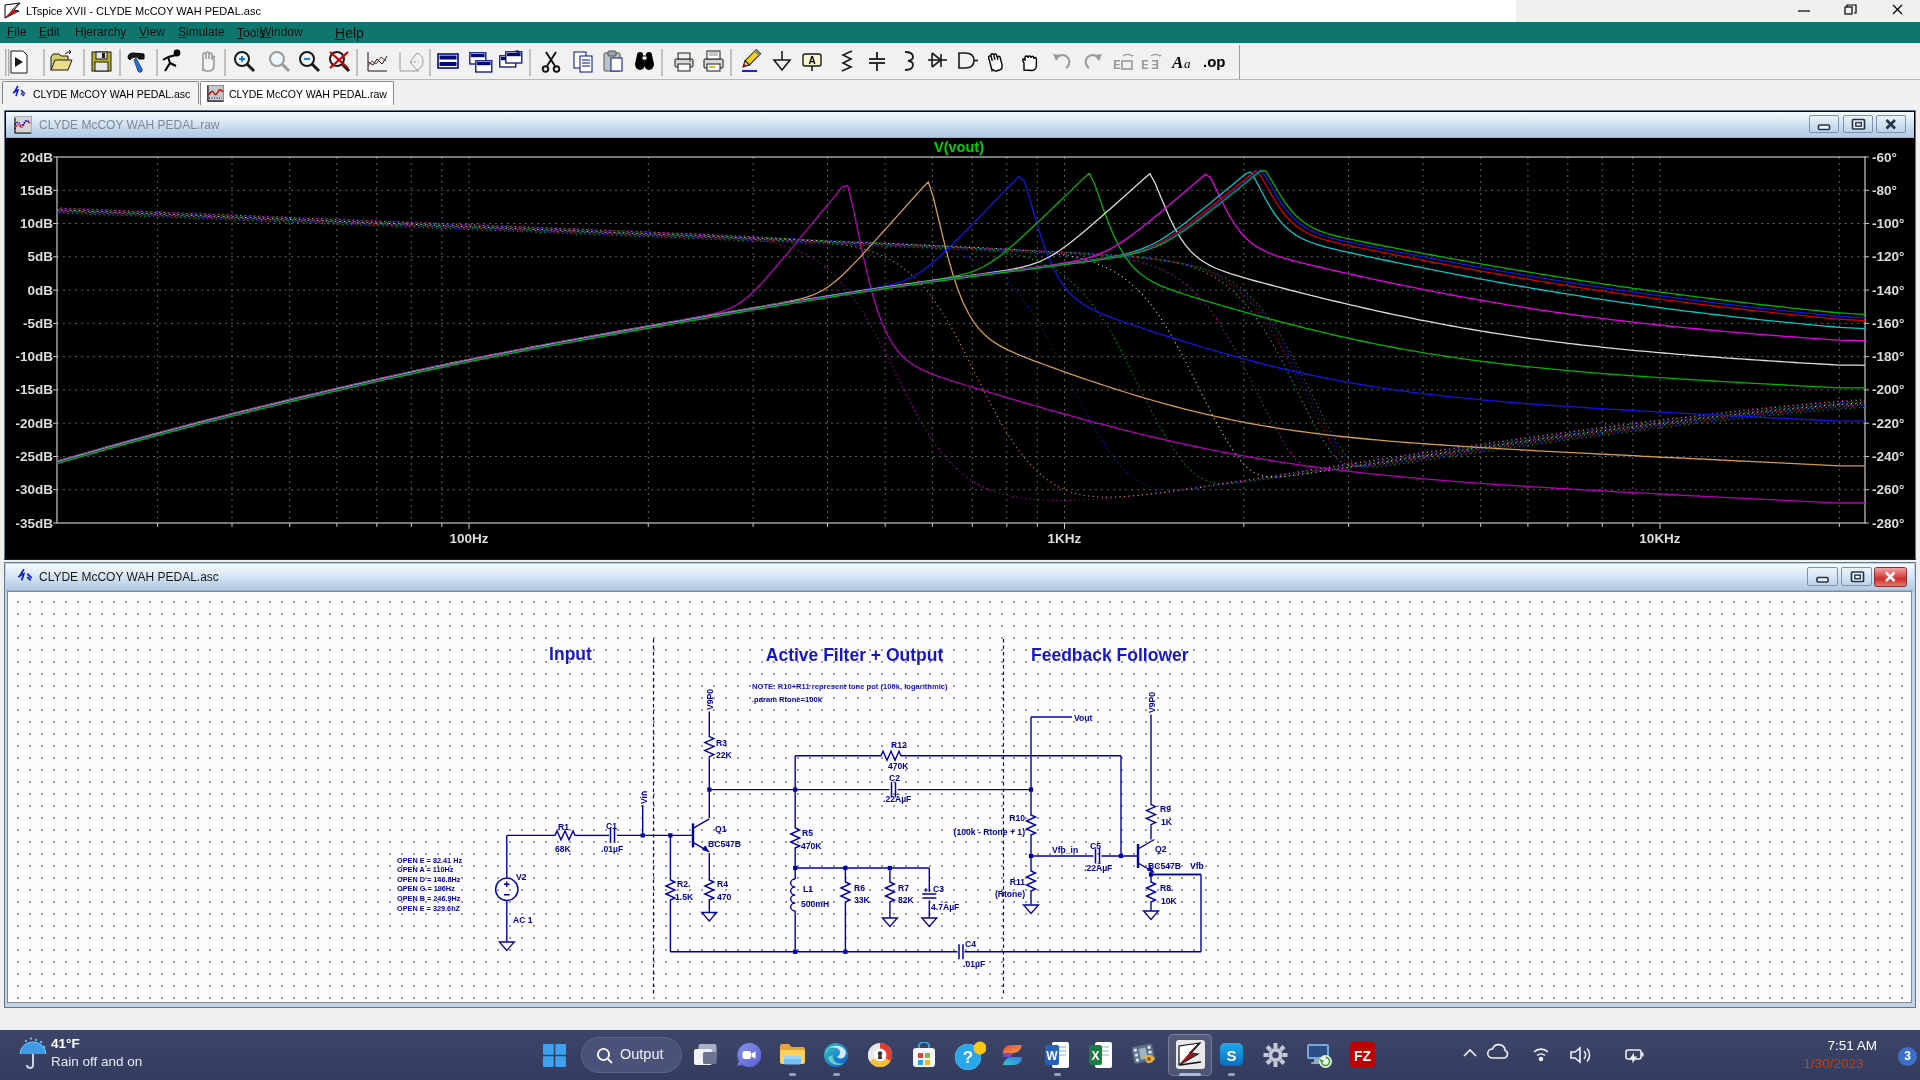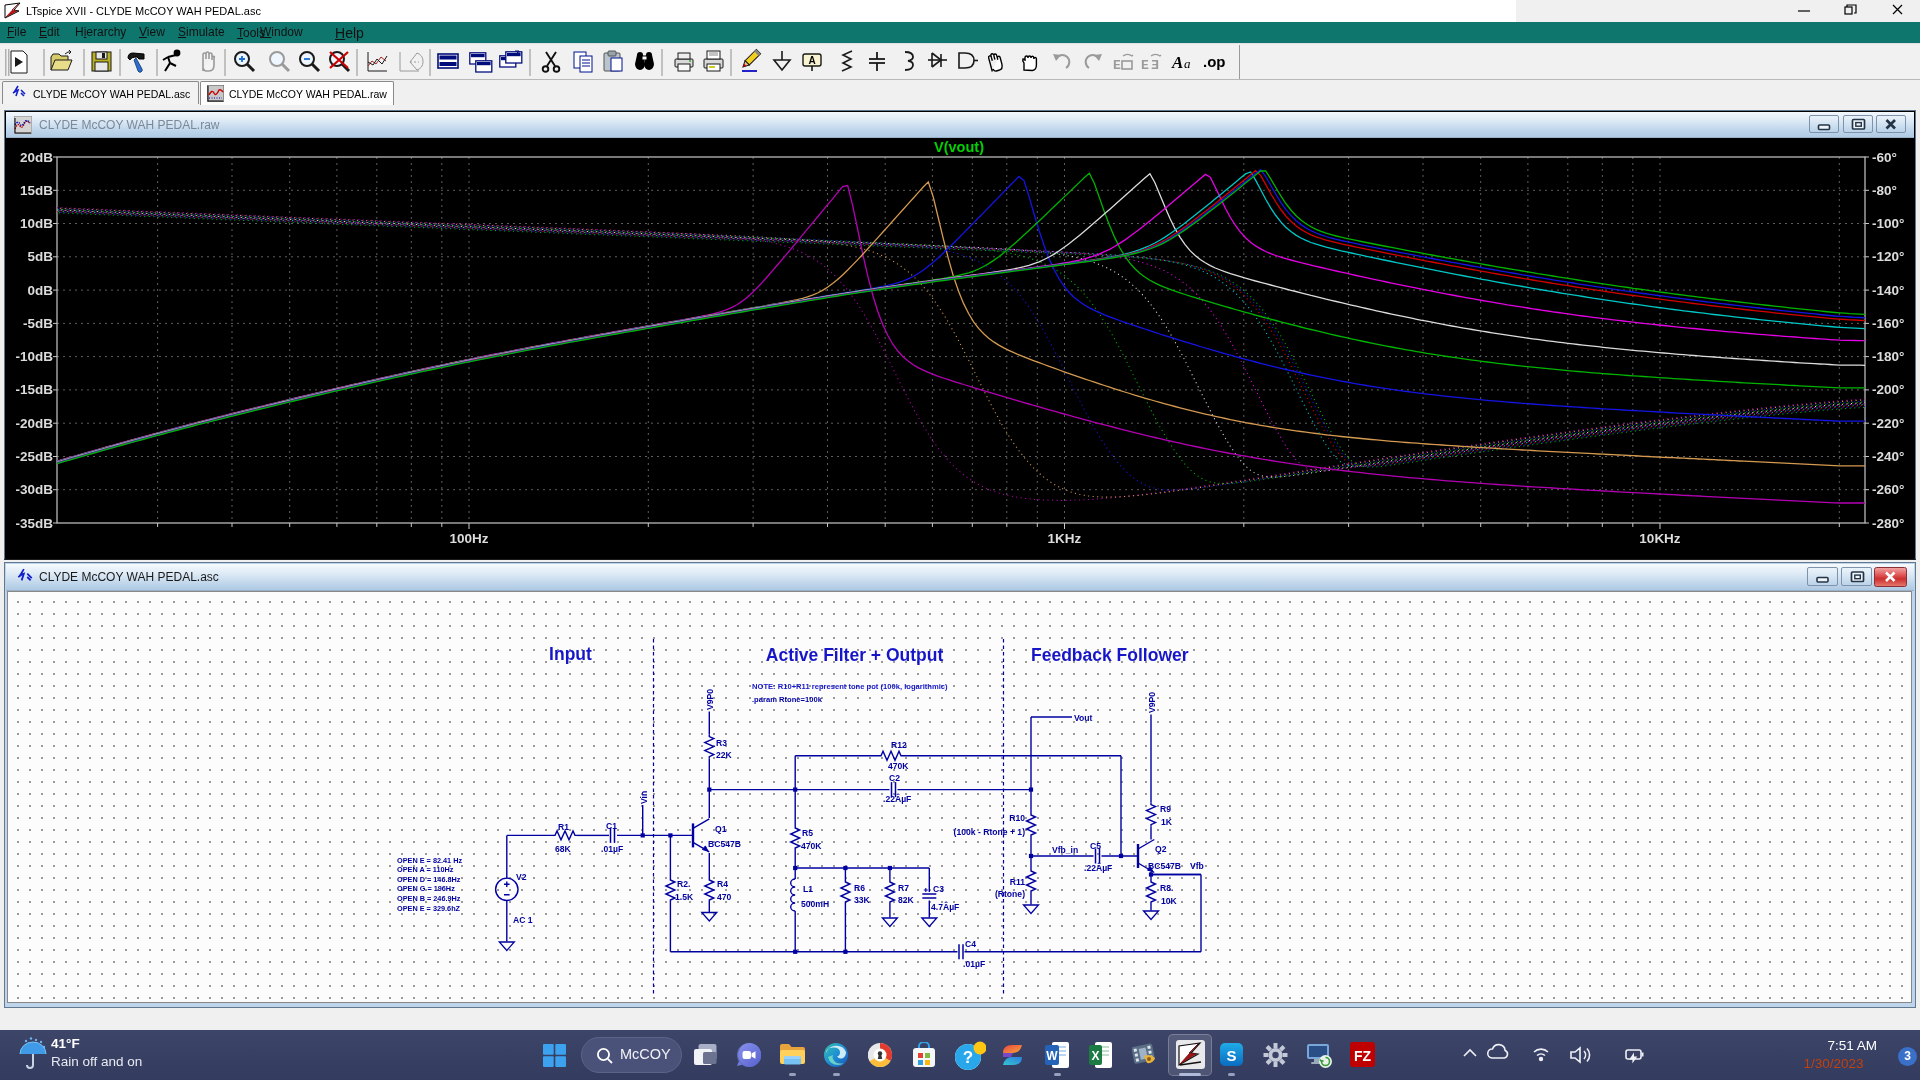--- a/index.html
+++ b/index.html
@@ -703,21 +703,21 @@
       </g>
  </svg>
  <div class="abs" style="left:51px;top:6px;font-size:13.5px;font-weight:700;color:#fff">41°F</div>
  <div class="abs" style="left:51px;top:24px;font-size:13.5px;color:#e8eaf2">Rain off and on</div>
 </div>
 <div class="abs" style="left:581px;top:1037px;width:101px;height:36px;border-radius:18px;background:#4a527a;border:1px solid #5d6489">
  <svg class="abs" style="left:14px;top:9px" width="18" height="18" viewBox="0 0 18 18">
       <circle cx="7.5" cy="7.5" r="5.6" fill="none" stroke="#fff" stroke-width="1.8"></circle>
       <line x1="11.8" y1="11.8" x2="16" y2="16" stroke="#fff" stroke-width="1.8"></line>
     </svg>
- <div class="abs" style="left:38px;top:8px;font-size:14.5px;color:#f2f3f7">McCOY</div>
+ <div class="abs" style="left:38px;top:8px;font-size:14.5px;color:#f2f3f7">Output</div>
   </div>
 <svg class="abs" style="left:543px;top:1044px" width="23" height="23" viewBox="0 0 23 23">
     <g fill="#3ca2ef">
       <rect x="0" y="0" width="10.7" height="10.7" rx="1"></rect>
       <rect x="12.3" y="0" width="10.7" height="10.7" rx="1"></rect>
       <rect x="0" y="12.3" width="10.7" height="10.7" rx="1"></rect>
       <rect x="12.3" y="12.3" width="10.7" height="10.7" rx="1"></rect>
     </g>
   </svg>
 <div class="abs" style="left:1168px;top:1034px;width:44px;height:42px;border-radius:5px;background:rgba(255,255,255,0.13);border:1px solid rgba(255,255,255,0.22)"></div>

